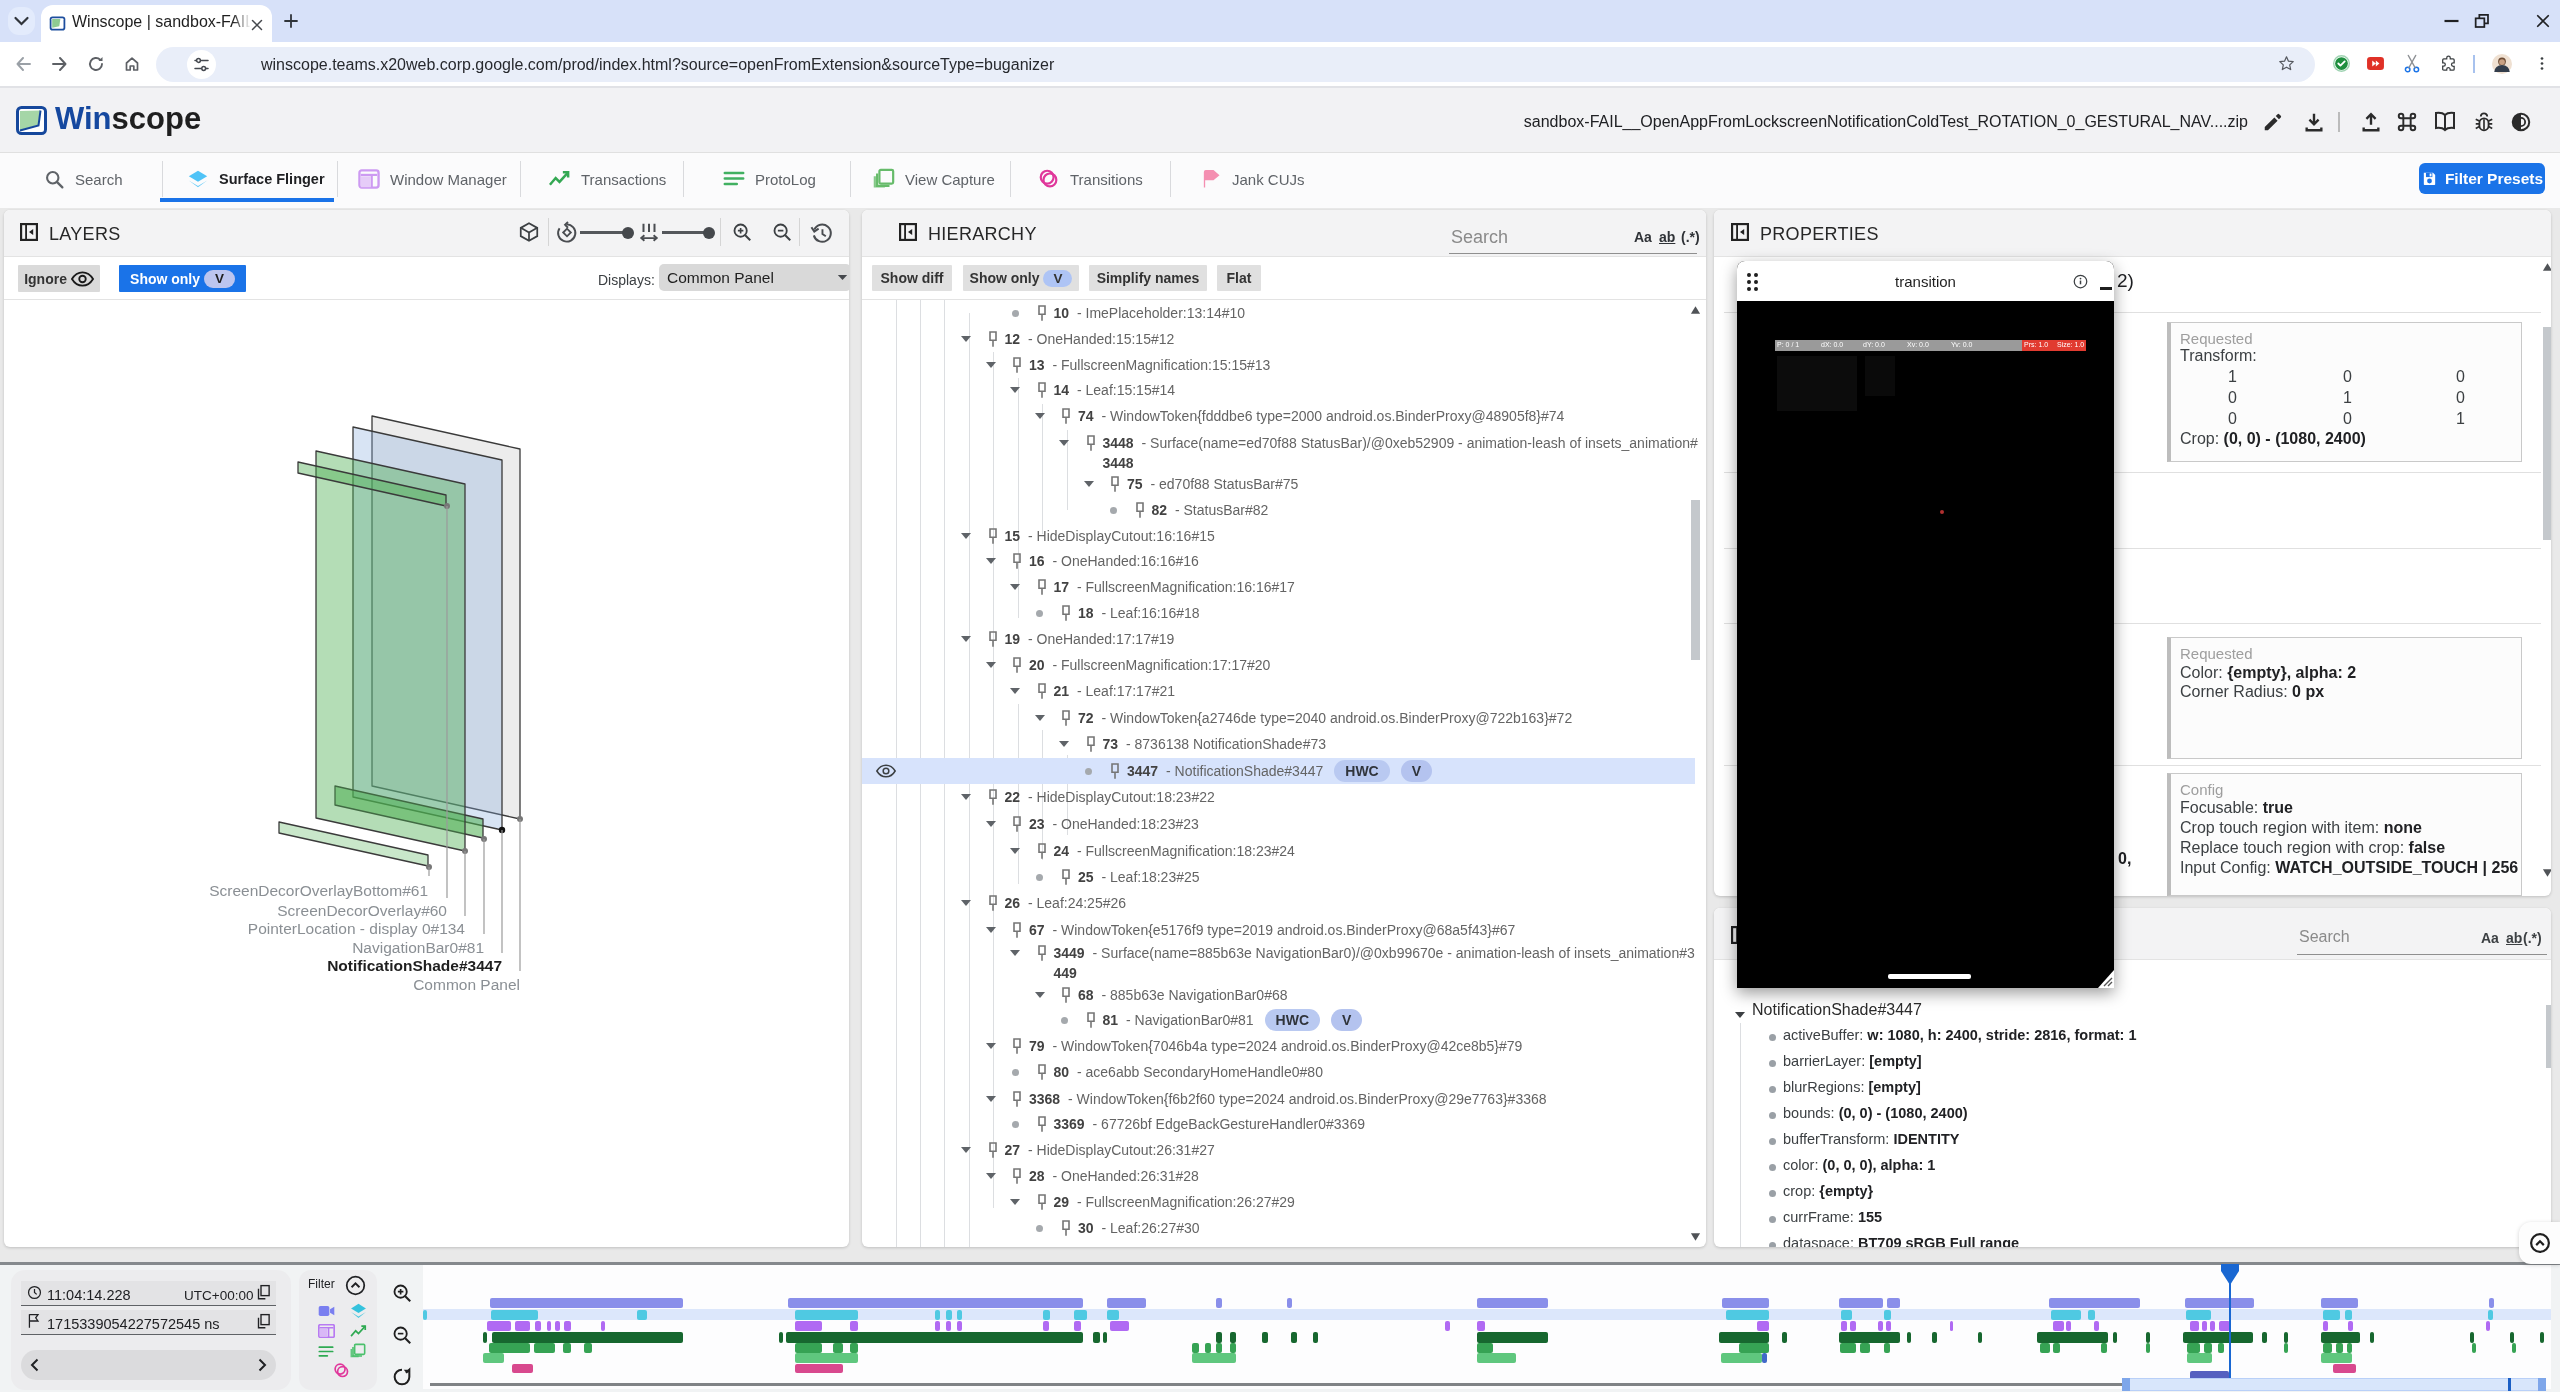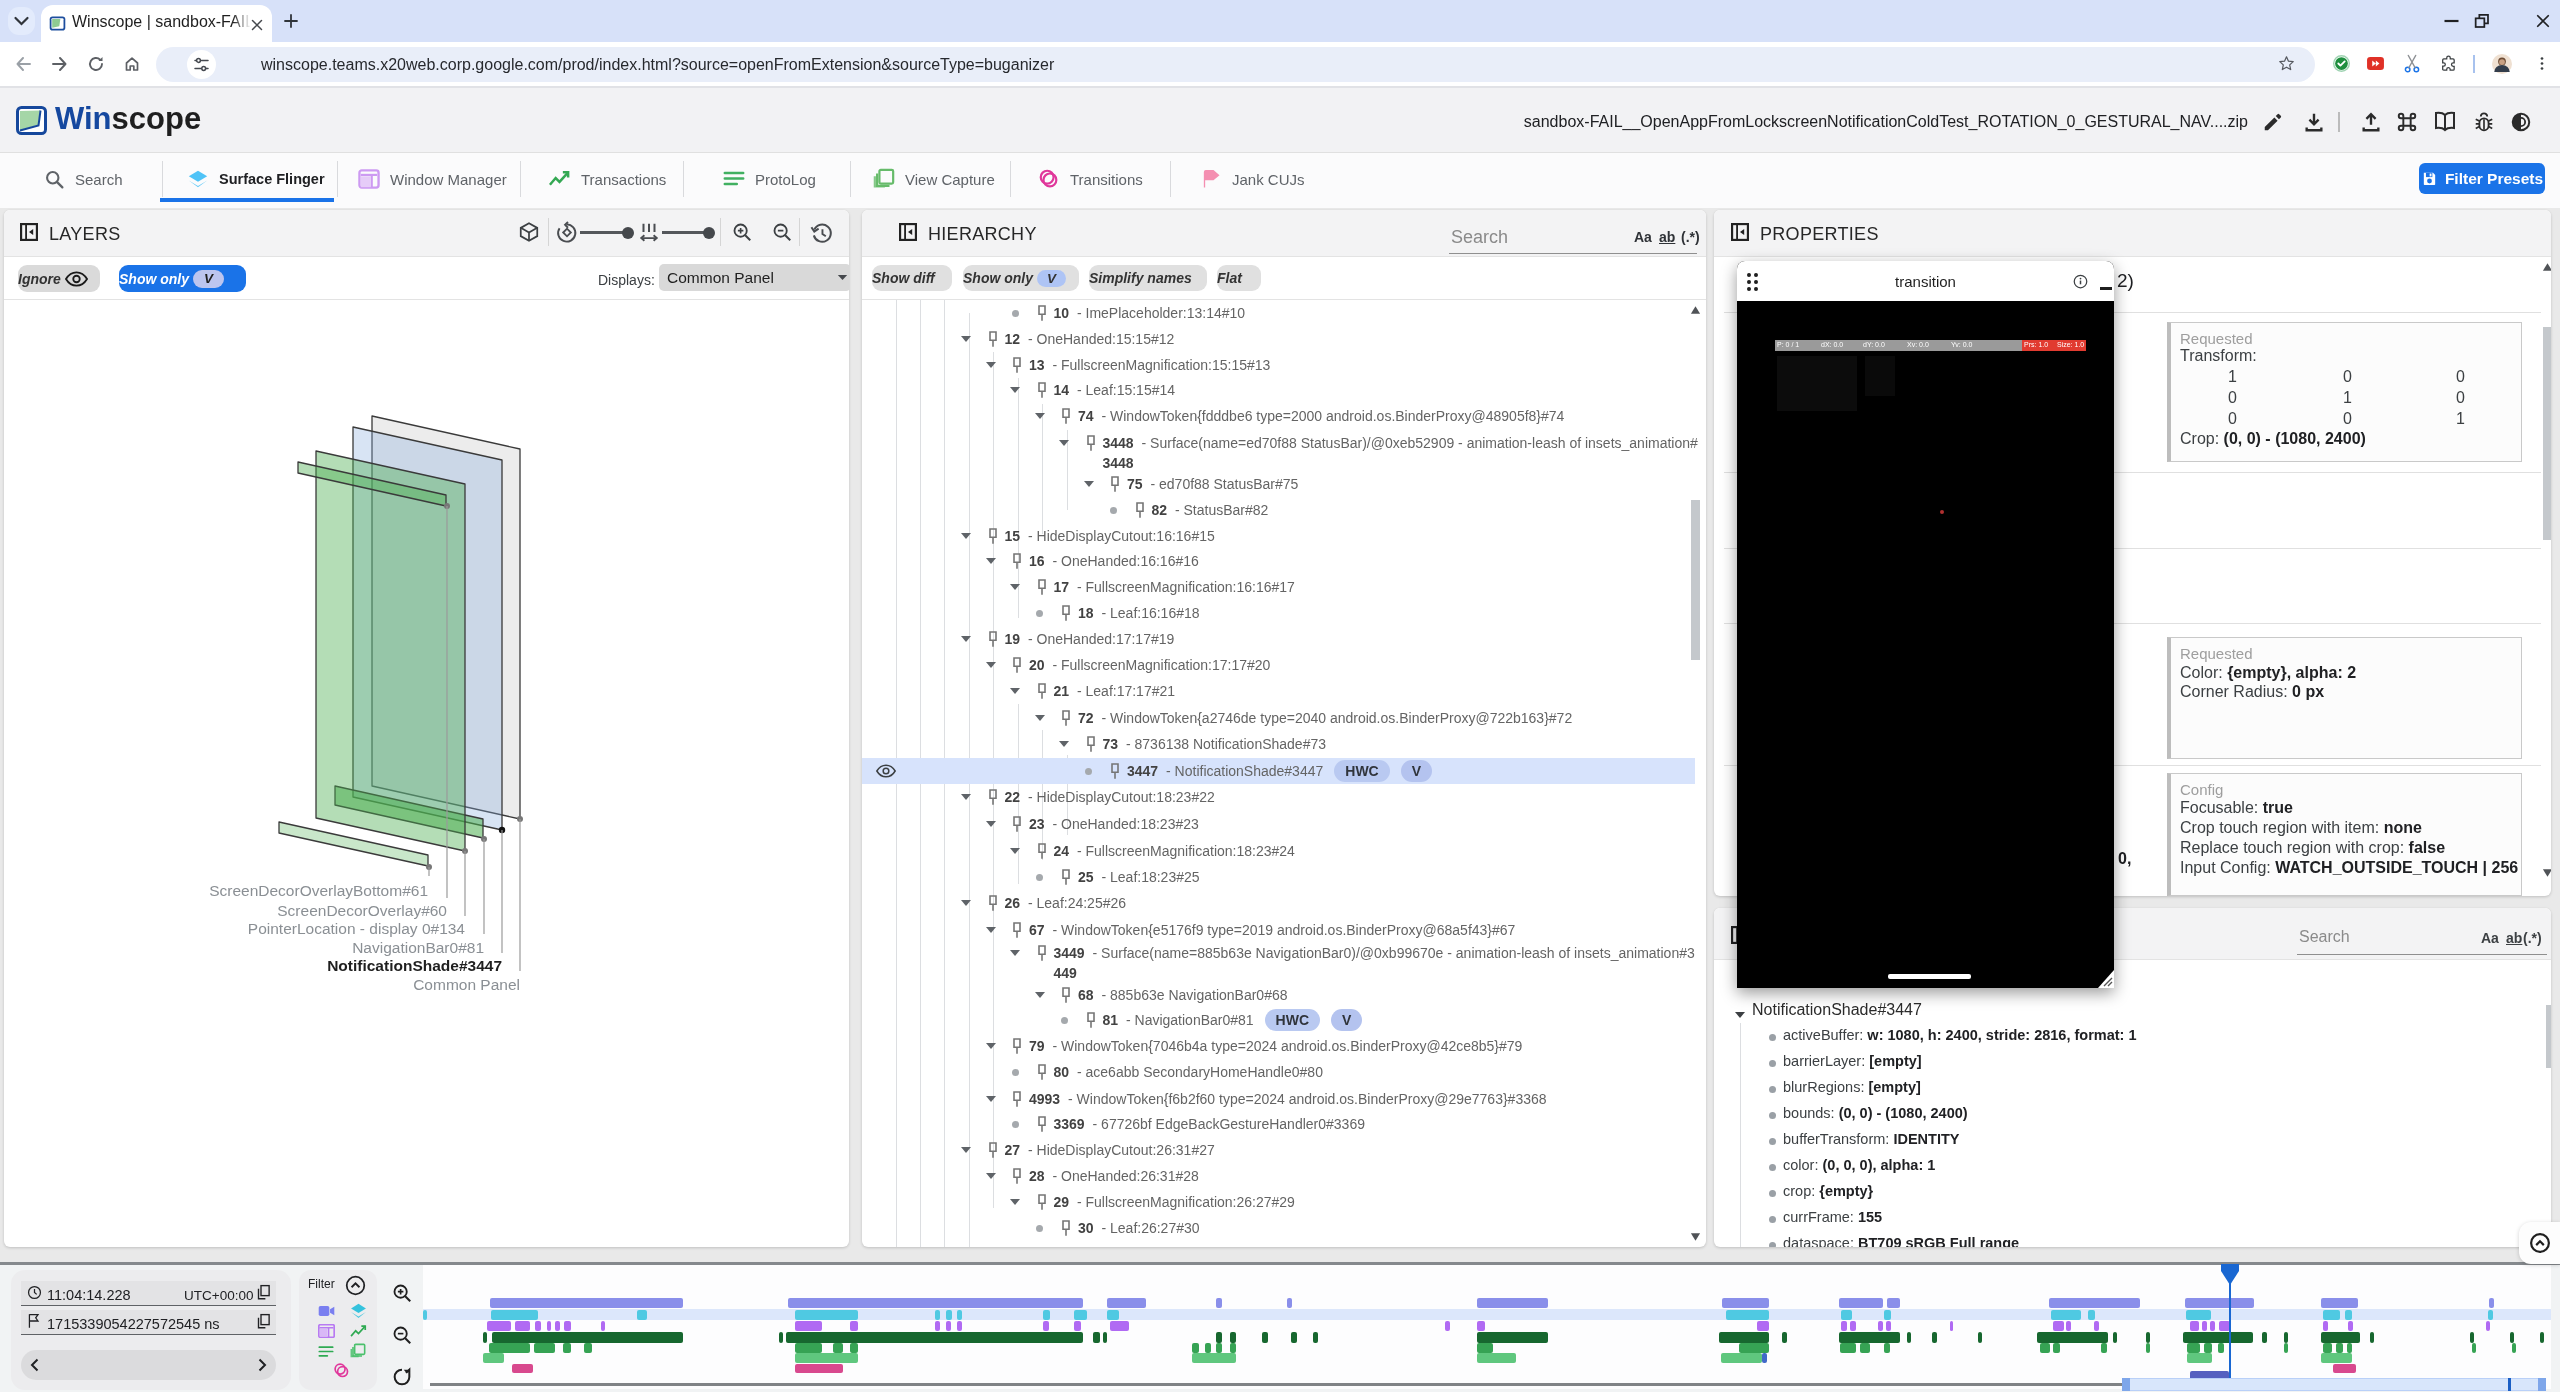--- a/index.html
+++ b/index.html
@@ -26,21 +26,21 @@
 #navrow { position:absolute; left:0; top:153px; width:2560px; height:55px; background:#fbfbfc; }
 .tabitem { position:absolute; top:10px; height:32px; display:flex; align-items:center; gap:10px; font-size:15px; color:#5f6368; }
 .tabitem.active { color:#202124; font-weight:bold; font-size:14.5px; }
 .tabdiv { position:absolute; top:8px; width:1px; height:36px; background:#d9dadd; }
 #underline { position:absolute; left:160px; top:45px; width:174px; height:4px; background:#1a73e8; }
 #filterpresets { position:absolute; left:2419px; top:10px; width:126px; height:31px; background:#1a73e8; border-radius:6px; color:#fff; font-size:15.5px; font-weight:bold; display:flex; align-items:center; justify-content:center; gap:7px; }
 
 .card { position:absolute; background:#fff; border-radius:6px; box-shadow:0 1px 3px rgba(0,0,0,0.18); overflow:hidden; }
 .cardhead { position:absolute; left:0; top:0; width:100%; height:47px; background:#f3f3f4; border-bottom:1px solid #e3e3e3; }
 .ptitle { position:absolute; top:14px; font-size:18px; color:#272727; letter-spacing:0.3px; }
-.pill { position:absolute; height:26px; border-radius:9px; background:#e0e0e0; color:#333; font-size:14px; font-weight:bold; display:flex; align-items:center; justify-content:flex-start;font-style:italic; }
+.pill { position:absolute; height:26px; border-radius:1px; background:#e0e0e0; color:#333; font-size:14px; font-weight:bold; display:flex; align-items:center; justify-content:center; }
 .chip { display:inline-block; border-radius:11px; background:#b9c9f1; color:#30343b; font-size:14px; font-weight:bold; padding:3px 11px; margin-left:11px; }
 
 .trow { position:absolute; height:26px; display:flex; align-items:center; font-size:14px; color:#646464; white-space:nowrap; }
 .trow .num { font-weight:bold; color:#424242; margin-right:4px; }
 .tarrow { width:0; height:0; border-left:5.5px solid transparent; border-right:5.5px solid transparent; border-top:6.5px solid #5f6368; display:inline-block; }
 .tbullet { width:7px; height:7px; border-radius:50%; background:#a5a9ad; display:inline-block; }
 .guide { position:absolute; width:1px; background:#dcdee1; }
 .pin { flex:0 0 auto; margin-right:7px; }
 .islot { width:11px; display:inline-flex; justify-content:center; margin-right:16px; flex:0 0 auto; }
 
@@ -669,21 +669,21 @@
         </svg>
         <span class="txt"><span class="num">80</span> - ace6abb SecondaryHomeHandle0#80</span>
       </div>
   <div class="trow" style="top:786.0px;left:123.0px">
         <span class="islot">
           <span class="tarrow"></span>
         </span>
         <svg class="pin" width="10" height="17" viewBox="0 0 10 17">
           <path d="M1.2 1 h7.6 M2 1 v8.2 h6 V1 M5 9.2 v6.5" stroke="#757575" stroke-width="1.6" fill="none"></path>
         </svg>
-        <span class="txt"><span class="num">4993</span> - WindowToken{f6b2f60 type=2024 android.os.BinderProxy@29e7763}#3368</span>
+        <span class="txt"><span class="num">3368</span> - WindowToken{f6b2f60 type=2024 android.os.BinderProxy@29e7763}#3368</span>
       </div>
   <div class="trow" style="top:811.0px;left:147.5px">
         <span class="islot">
           <span class="tbullet"></span>
         </span>
         <svg class="pin" width="10" height="17" viewBox="0 0 10 17">
           <path d="M1.2 1 h7.6 M2 1 v8.2 h6 V1 M5 9.2 v6.5" stroke="#757575" stroke-width="1.6" fill="none"></path>
         </svg>
         <span class="txt"><span class="num">3369</span> - 67726bf EdgeBackGestureHandler0#3369</span>
       </div>

